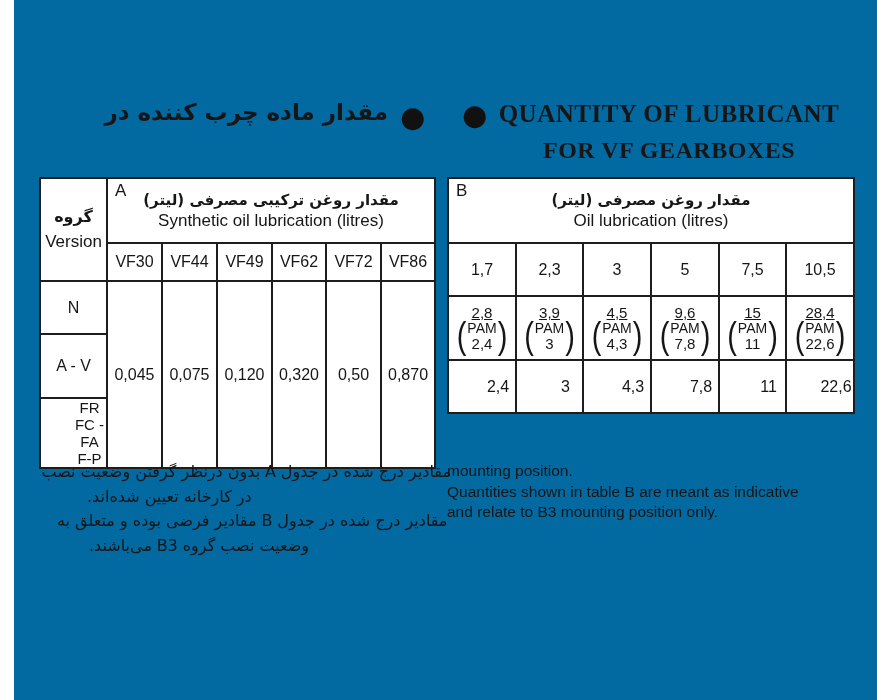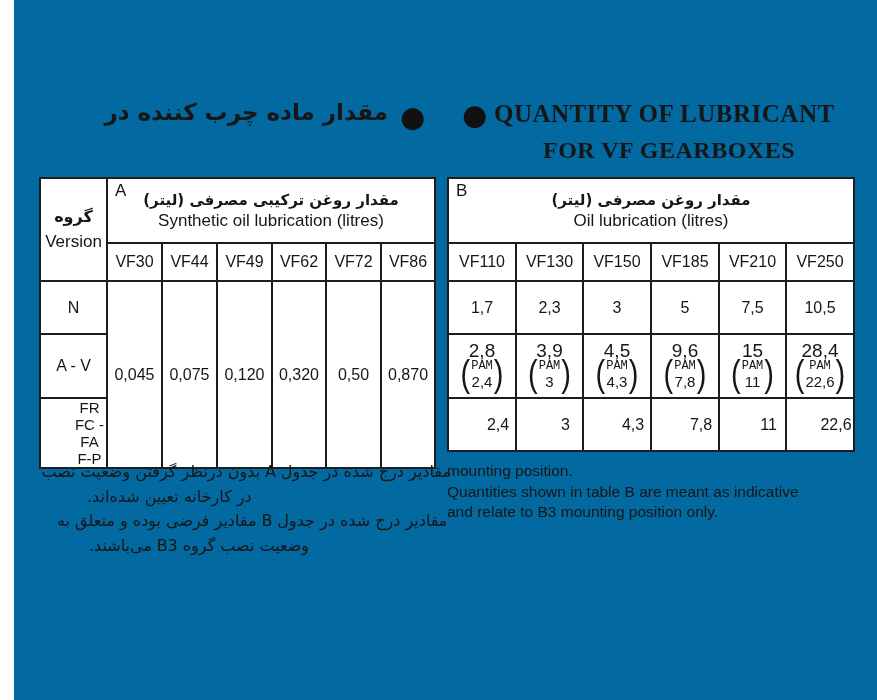--- a/index.html
+++ b/index.html
@@ -8,21 +8,21 @@
     position:relative; width:877px; height:700px; background:#0369a1;
     color:#161616; font-family:"Liberation Sans","DejaVu Sans",sans-serif;
     overflow:hidden;
     margin-left:14px;
   }
   .fa { font-family:"DejaVu Sans",sans-serif; }
 
   
   .title-fa-1 { position:absolute; left:60px; top:99px;  width:314px; text-align:right;  font-size:23px; font-weight:bold; }
   .title-fa-2 { position:absolute; left:60px; top:133px; width:314px; text-align:center; font-size:23px; font-weight:bold; }
-  .title-en-1 { position:absolute; left:480px; top:100px; width:350px; text-align:left;
+  .title-en-1 { position:absolute; left:480px; top:100px; width:350px; text-align:center;
                 font-family:"Liberation Serif","DejaVu Serif",serif; font-size:25px; font-weight:bold; letter-spacing:0.5px; }
   .title-en-2 { position:absolute; left:480px; top:137px; width:350px; text-align:center;
                 font-family:"Liberation Serif","DejaVu Serif",serif; font-size:24px; font-weight:bold; letter-spacing:0.5px; }
   .bullet { position:absolute; font-size:29px; line-height:24px; color:#111; font-family:"DejaVu Sans",sans-serif; }
   .bullet.b-fa { left:386px; top:105px; }
   .bullet.b-en { left:448px; top:103px; }
 
   
   table { border-collapse:collapse; table-layout:fixed; position:absolute; background:#fff; }
   td { border:2px solid #1d1d1d; text-align:center; vertical-align:middle; padding:0; }
@@ -39,25 +39,25 @@
   .hdr-fa  { font-size:15px; font-weight:bold; }
   .hdr-en  { font-size:17px; }
 
   .vercell .fa-l { font-size:16px; font-weight:bold; margin-bottom:6px; }
   .vercell .en-l { font-size:17px; }
   .vf-lbl  { font-size:16px; }
   .rowlbl  { font-size:16px; }
   .frlines div { font-size:15px; line-height:17px; }
   .val     { font-size:16px; }
 
-  .avmain { font-size:19px; line-height:16px; margin-top:1px; }
+  .avmain { font-size:15px; line-height:16px; margin-top:1px;text-decoration:underline; }
   .pamrow { display:flex; align-items:center; justify-content:center; gap:1px; }
   .paren  { font-size:29px; line-height:29px; display:inline-block; transform:scaleY(1.25); font-weight:normal; }
   .pamcol { display:inline-flex; flex-direction:column; }
-  .pamlbl { font-size:12px; line-height:15px;font-family:Liberation Mono, monospace; }
+  .pamlbl { font-size:14px; line-height:15px; }
   .pamval { font-size:15px; line-height:16px; }
 
   
   .notes-fa { position:absolute; left:37px; top:460px; width:400px; }
   .fa-note  { font-size:16px; line-height:24.5px; white-space:nowrap; text-align:left; letter-spacing:-0.2px; }
   .fa-note.ind-a { margin-left:36px; }
   .fa-note.ind-b { margin-left:6px; }
   .fa-note.ind-c { margin-left:38px; }
   .notes-en { position:absolute; left:433px; top:461px; width:420px; }
   .en-note  { font-size:15.5px; line-height:20.5px; white-space:nowrap; }
@@ -139,28 +139,20 @@
     <tbody>
         <tr class="r-hdr">
       <td colspan="6">
         <div class="hdrwrap">
           <span class="corner">B</span>
           <div class="hdr-fa fa" dir="rtl">مقدار روغن مصرفی (لیتر)</div>
           <div class="hdr-en">Oil lubrication (litres)</div>
         </div>
       </td>
     </tr>
-    <tr class="r-vf">
-      <td class="vf-lbl">VF110</td>
-      <td class="vf-lbl">VF130</td>
-      <td class="vf-lbl">VF150</td>
-      <td class="vf-lbl">VF185</td>
-      <td class="vf-lbl">VF210</td>
-      <td class="vf-lbl">VF250</td>
-    </tr>
     <tr class="r-n">
       <td class="val">1,7</td>
       <td class="val">2,3</td>
       <td class="val">3</td>
       <td class="val">5</td>
       <td class="val">7,5</td>
       <td class="val">10,5</td>
     </tr>
     <tr class="r-av">
       <td>

